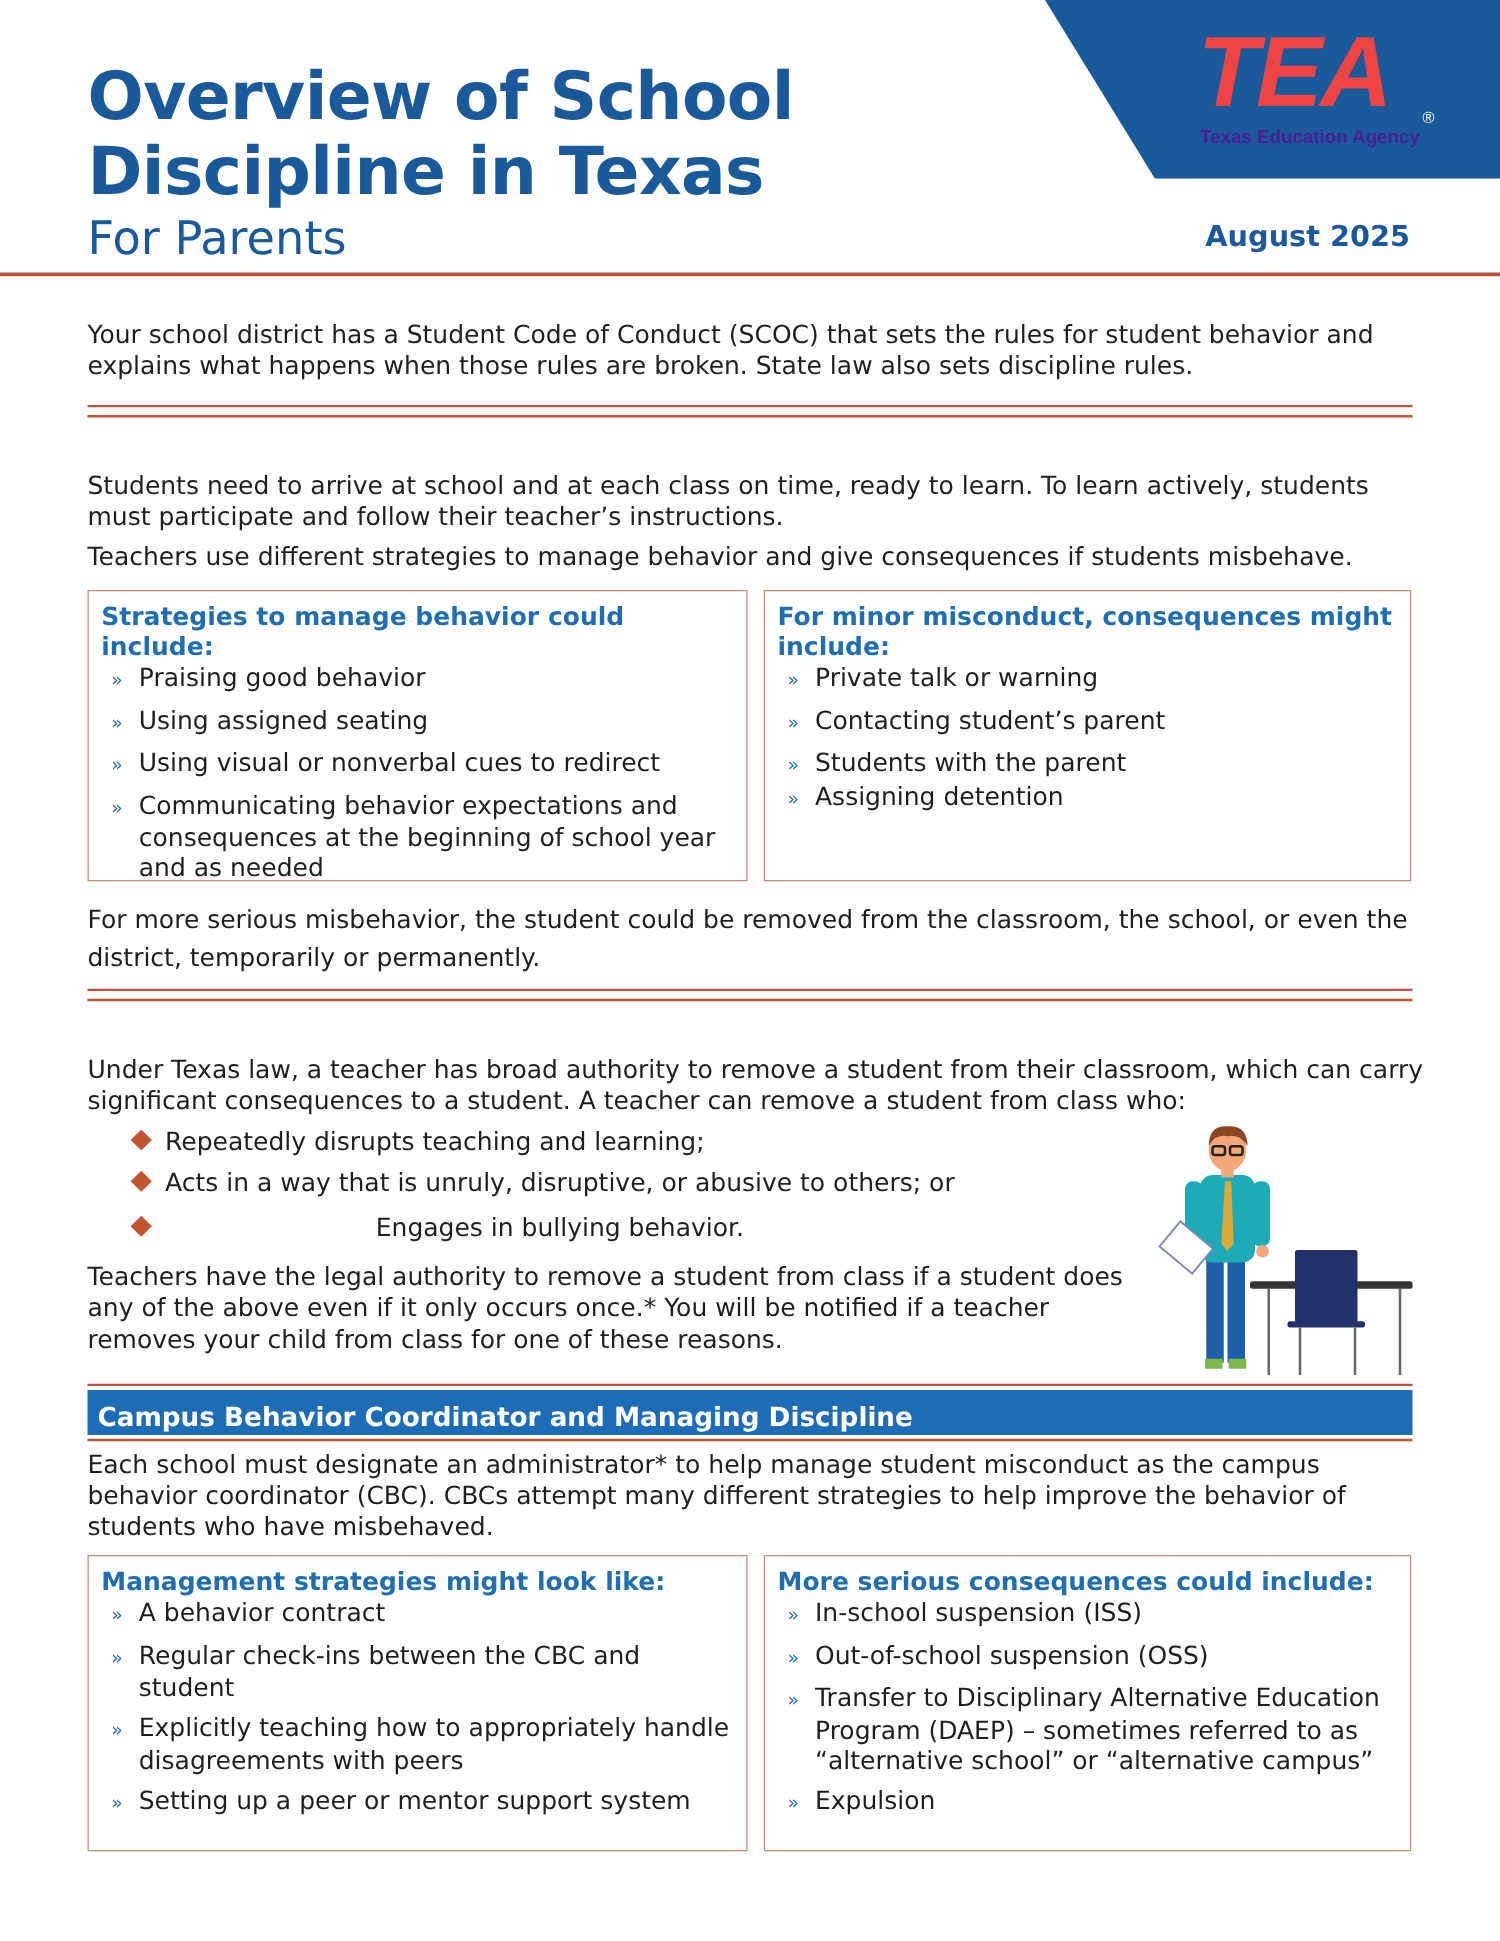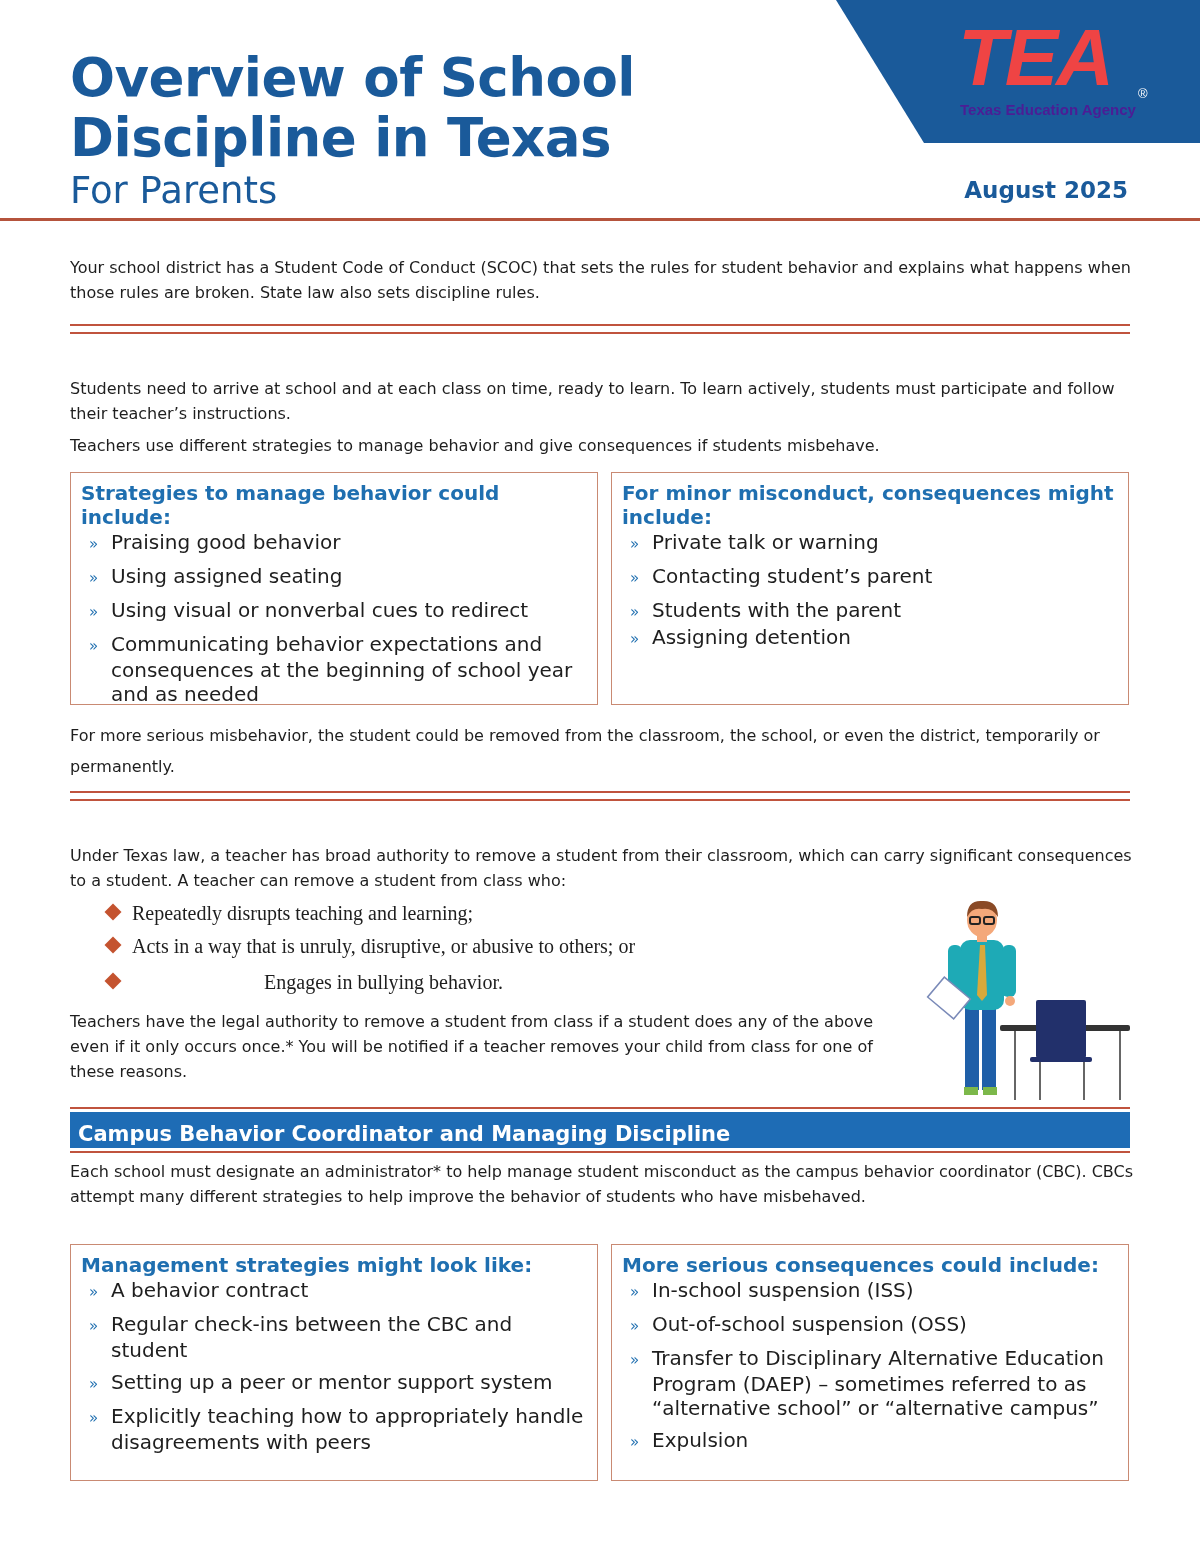--- a/index.html
+++ b/index.html
@@ -13,21 +13,21 @@
   .logo-reg { position: absolute; left: 1138px; top: 86px; color: #fff; font-size: 13px; font-family: "Liberation Sans", sans-serif; }
   .logo-sub { position: absolute; left: 960px; top: 101px; color: #4c1d95; font-size: 15px; font-weight: bold;
               font-family: "Liberation Sans", sans-serif; }
 
   .title { position: absolute; left: 70px; top: 48px; font-weight: bold; font-size: 53px; line-height: 60px;
            color: #1a5a9a; letter-spacing: -0.5px; }
   .subtitle { position: absolute; left: 70px; top: 170px; font-size: 37px; color: #1a5a9a; line-height: 42px; }
   .date { position: absolute; right: 72px; top: 177px; font-size: 23px; font-weight: bold; color: #1a5a9a; }
   .header-rule { position: absolute; left: 0; top: 218px; width: 1200px; height: 3px; background: #b5533c; }
 
-  .para { position: absolute; left: 70px; width: 1070px; font-size: 16px; line-height: 25px; color: #1e1e1e; }
+  .para { position: absolute; left: 70px; width: 1070px; font-size: 20px; line-height: 25px; color: #1e1e1e; }
 
   .section-bar { position: absolute; left: 70px; width: 1060px; }
   .section-bar .line-top { height: 2px; background: #c0533d; }
   .section-bar .gap { height: 3px; background: #fff; }
   .section-bar .band { height: 36px; background: #1e6cb5; color: #fff; font-weight: bold; font-size: 21px;
                        line-height: 44px; padding-left: 8px; box-sizing: border-box; overflow: hidden; }
   .section-bar .line-bot { height: 2px; background: #c0533d; margin-top: 3px; }
 
   .box { position: absolute; border: 1.5px solid #c98a73; box-sizing: border-box; padding: 8px 10px; }
   .box-title { font-weight: bold; font-size: 20px; line-height: 24px; color: #1f6fb0; }
@@ -94,21 +94,21 @@
 
 <div class="para" style="top:720px; line-height:31px;">For more serious misbehavior, the student could be removed from the classroom, the school, or even the district, temporarily or permanently.</div>
 
 <div class="section-bar" style="top:791px;">
   <div class="line-top"></div>
     <div class="gap"></div>
   <div class="line-bot"></div>
 </div>
 <div class="para" style="top:843px;">Under Texas law, a teacher has broad authority to remove a student from their classroom, which can carry significant consequences to a student. A teacher can remove a student from class who:</div>
 
-<ul class="diamond-list" style="top:901px;font-family:Liberation Serif, serif;">
+<ul class="diamond-list" style="top:901px;">
   <li><span class="dia"></span><span>Repeatedly disrupts teaching and learning;</span></li>
   <li><span class="dia"></span><span>Acts in a way that is unruly, disruptive, or abusive to others; or</span></li>
   <li style="margin-top:12px;text-align:center;"><span class="dia"></span><span>Engages in bullying behavior.</span></li>
 </ul>
 
 <div class="para" style="top:1009px; width:830px;">Teachers have the legal authority to remove a student from class if a student does any of the above even if it only occurs once.* You will be notified if a teacher removes your child from class for one of these reasons.</div>
 
 <div class="illustration">
   <svg width="215" height="210" viewBox="0 0 215 210">
 
@@ -150,22 +150,22 @@
   <div class="band">Campus Behavior Coordinator and Managing Discipline</div>
   <div class="line-bot"></div>
 </div>
 <div class="para" style="top:1159px;">Each school must designate an administrator* to help manage student misconduct as the campus behavior coordinator (CBC). CBCs attempt many different strategies to help improve the behavior of students who have misbehaved.</div>
 
 <div class="box" style="left:70px; top:1244px; width:528px; height:237px;">
   <div class="box-title">Management strategies might look like:</div>
   <ul>
     <li class="tight"><span class="chev">»</span><span>A behavior contract</span></li>
     <li><span class="chev">»</span><span>Regular check-ins between the CBC and student</span></li>
+    <li><span class="chev">»</span><span>Explicitly teaching how to appropriately handle disagreements with peers</span></li>
     <li><span class="chev">»</span><span>Setting up a peer or mentor support system</span></li>
-    <li><span class="chev">»</span><span>Explicitly teaching how to appropriately handle disagreements with peers</span></li>
   </ul>
 </div>
 
 <div class="box" style="left:611px; top:1244px; width:518px; height:237px;">
   <div class="box-title">More serious consequences could include:</div>
   <ul>
     <li class="tight"><span class="chev">»</span><span>In-school suspension (ISS)</span></li>
     <li><span class="chev">»</span><span>Out-of-school suspension (OSS)</span></li>
     <li><span class="chev">»</span><span>Transfer to Disciplinary Alternative Education Program (DAEP) – sometimes referred to as “alternative school” or “alternative campus”</span></li>
     <li><span class="chev">»</span><span>Expulsion</span></li>

